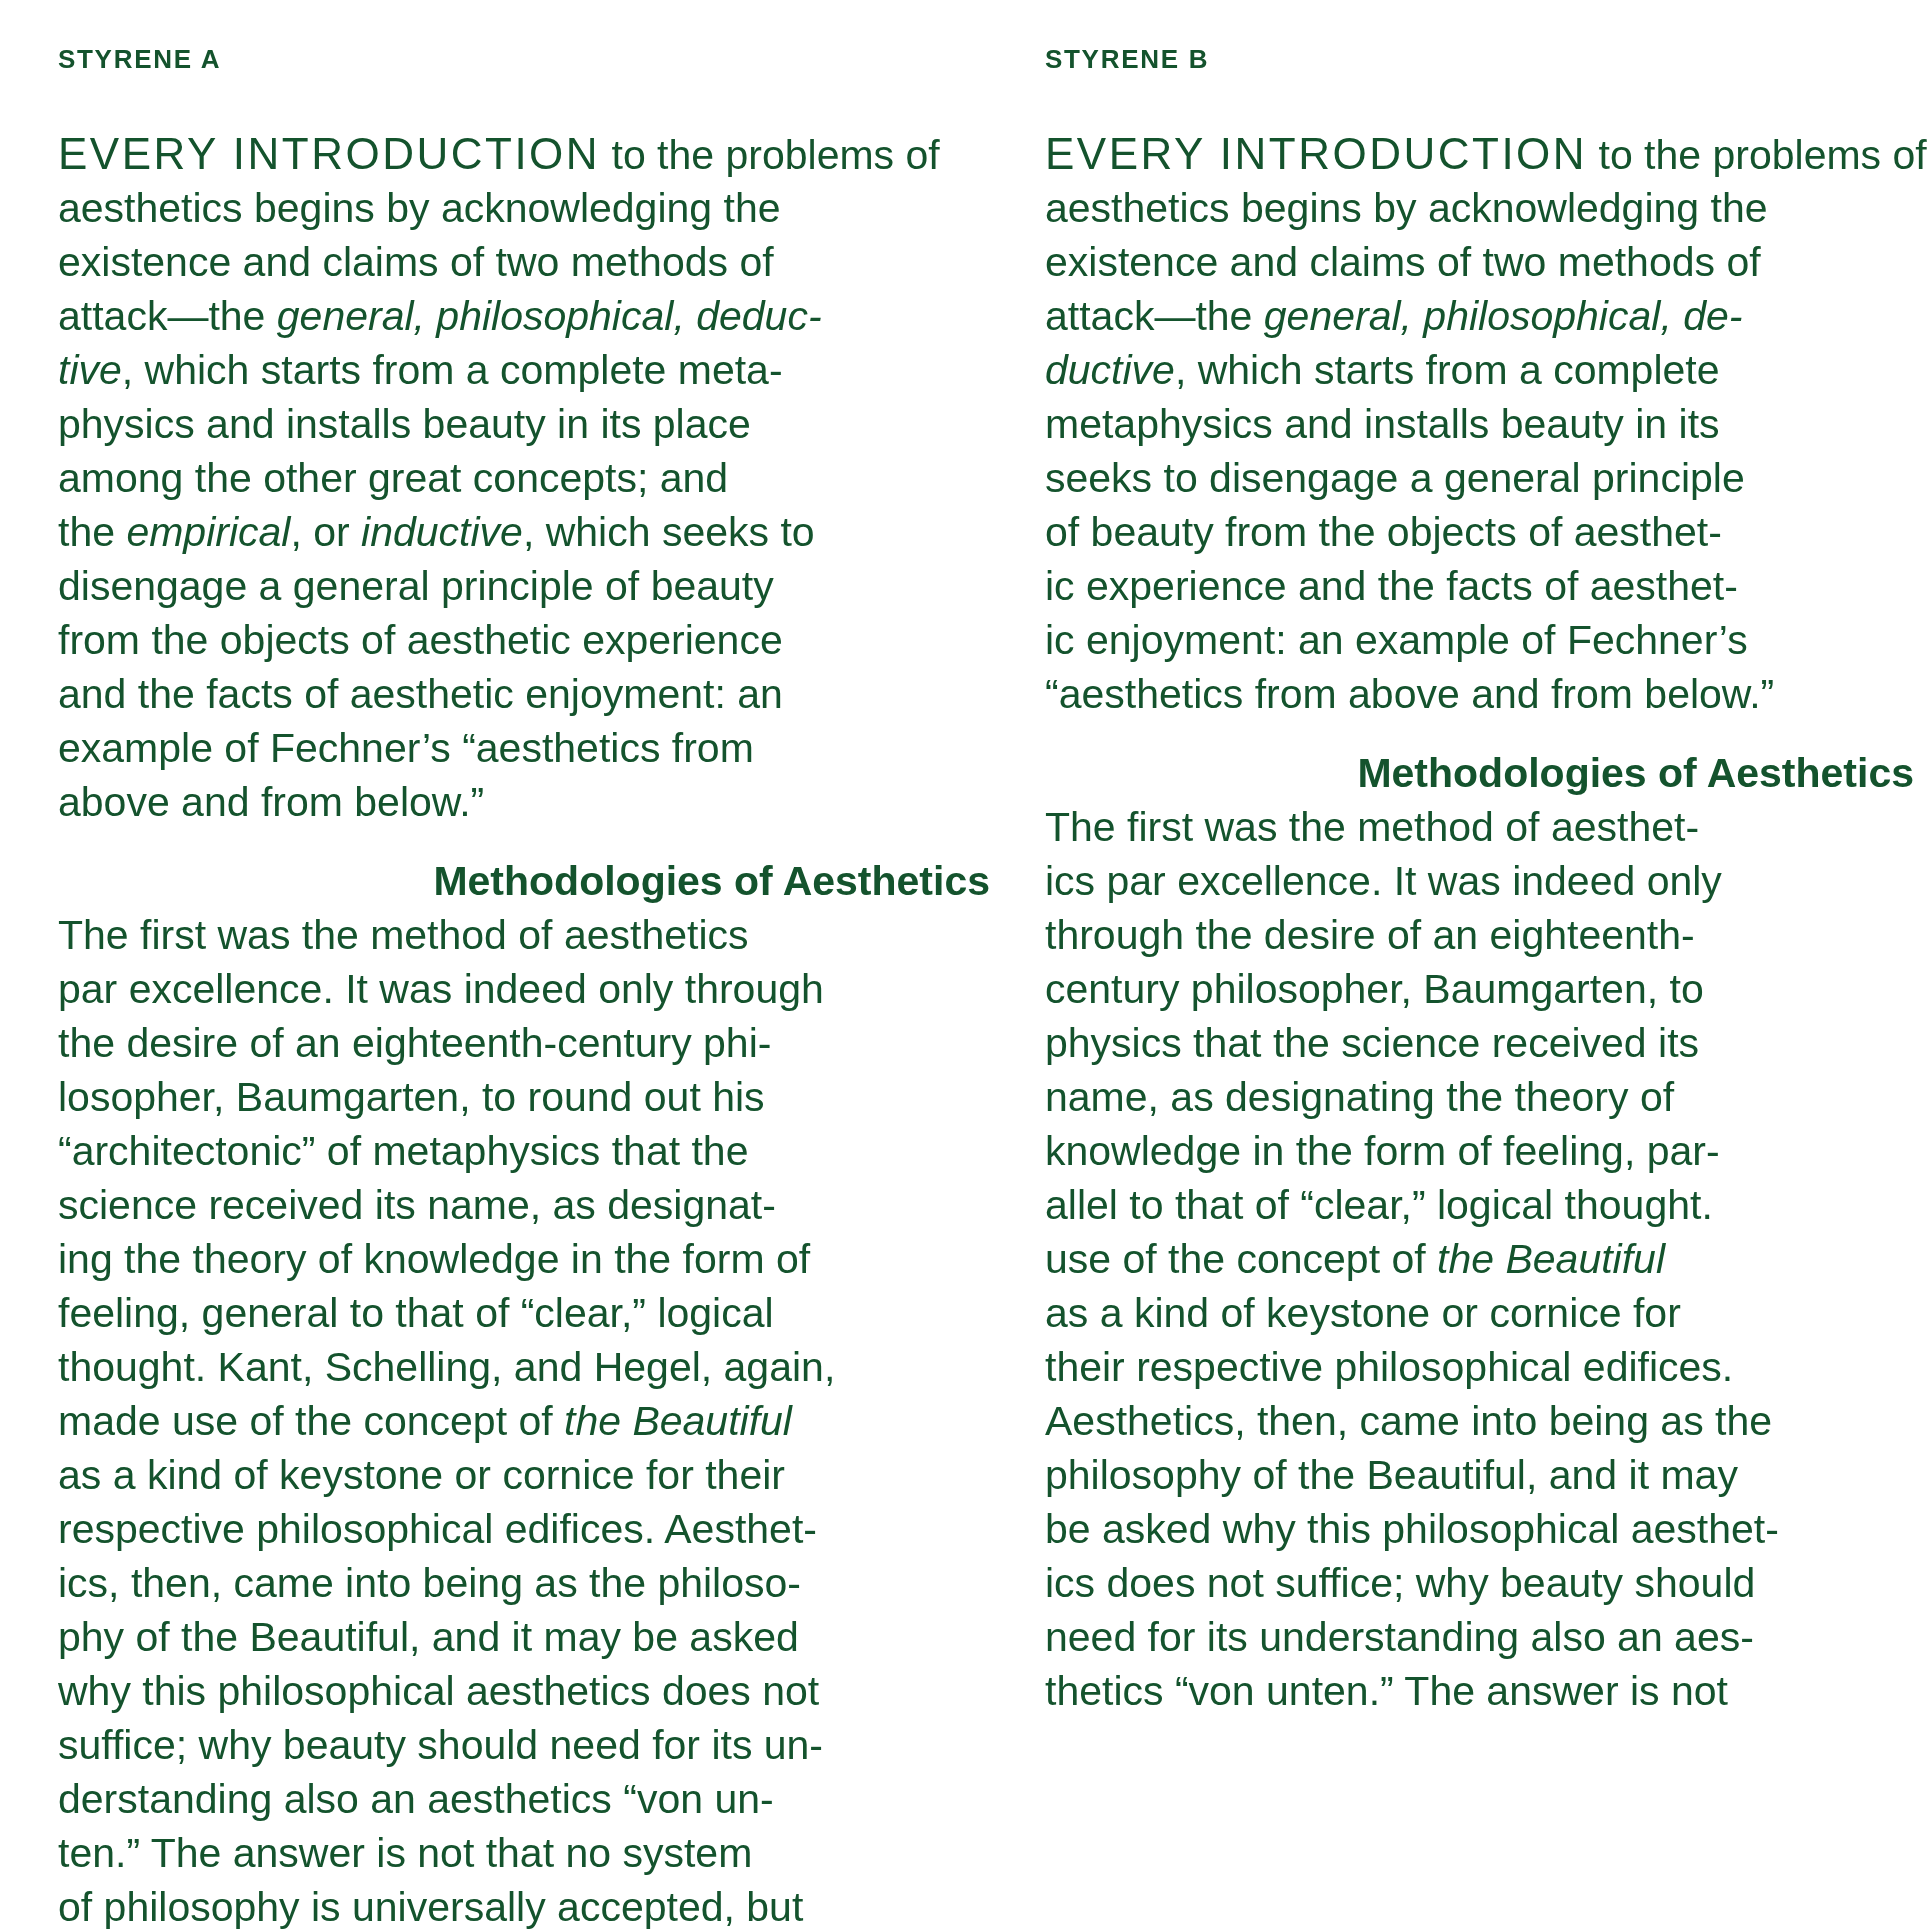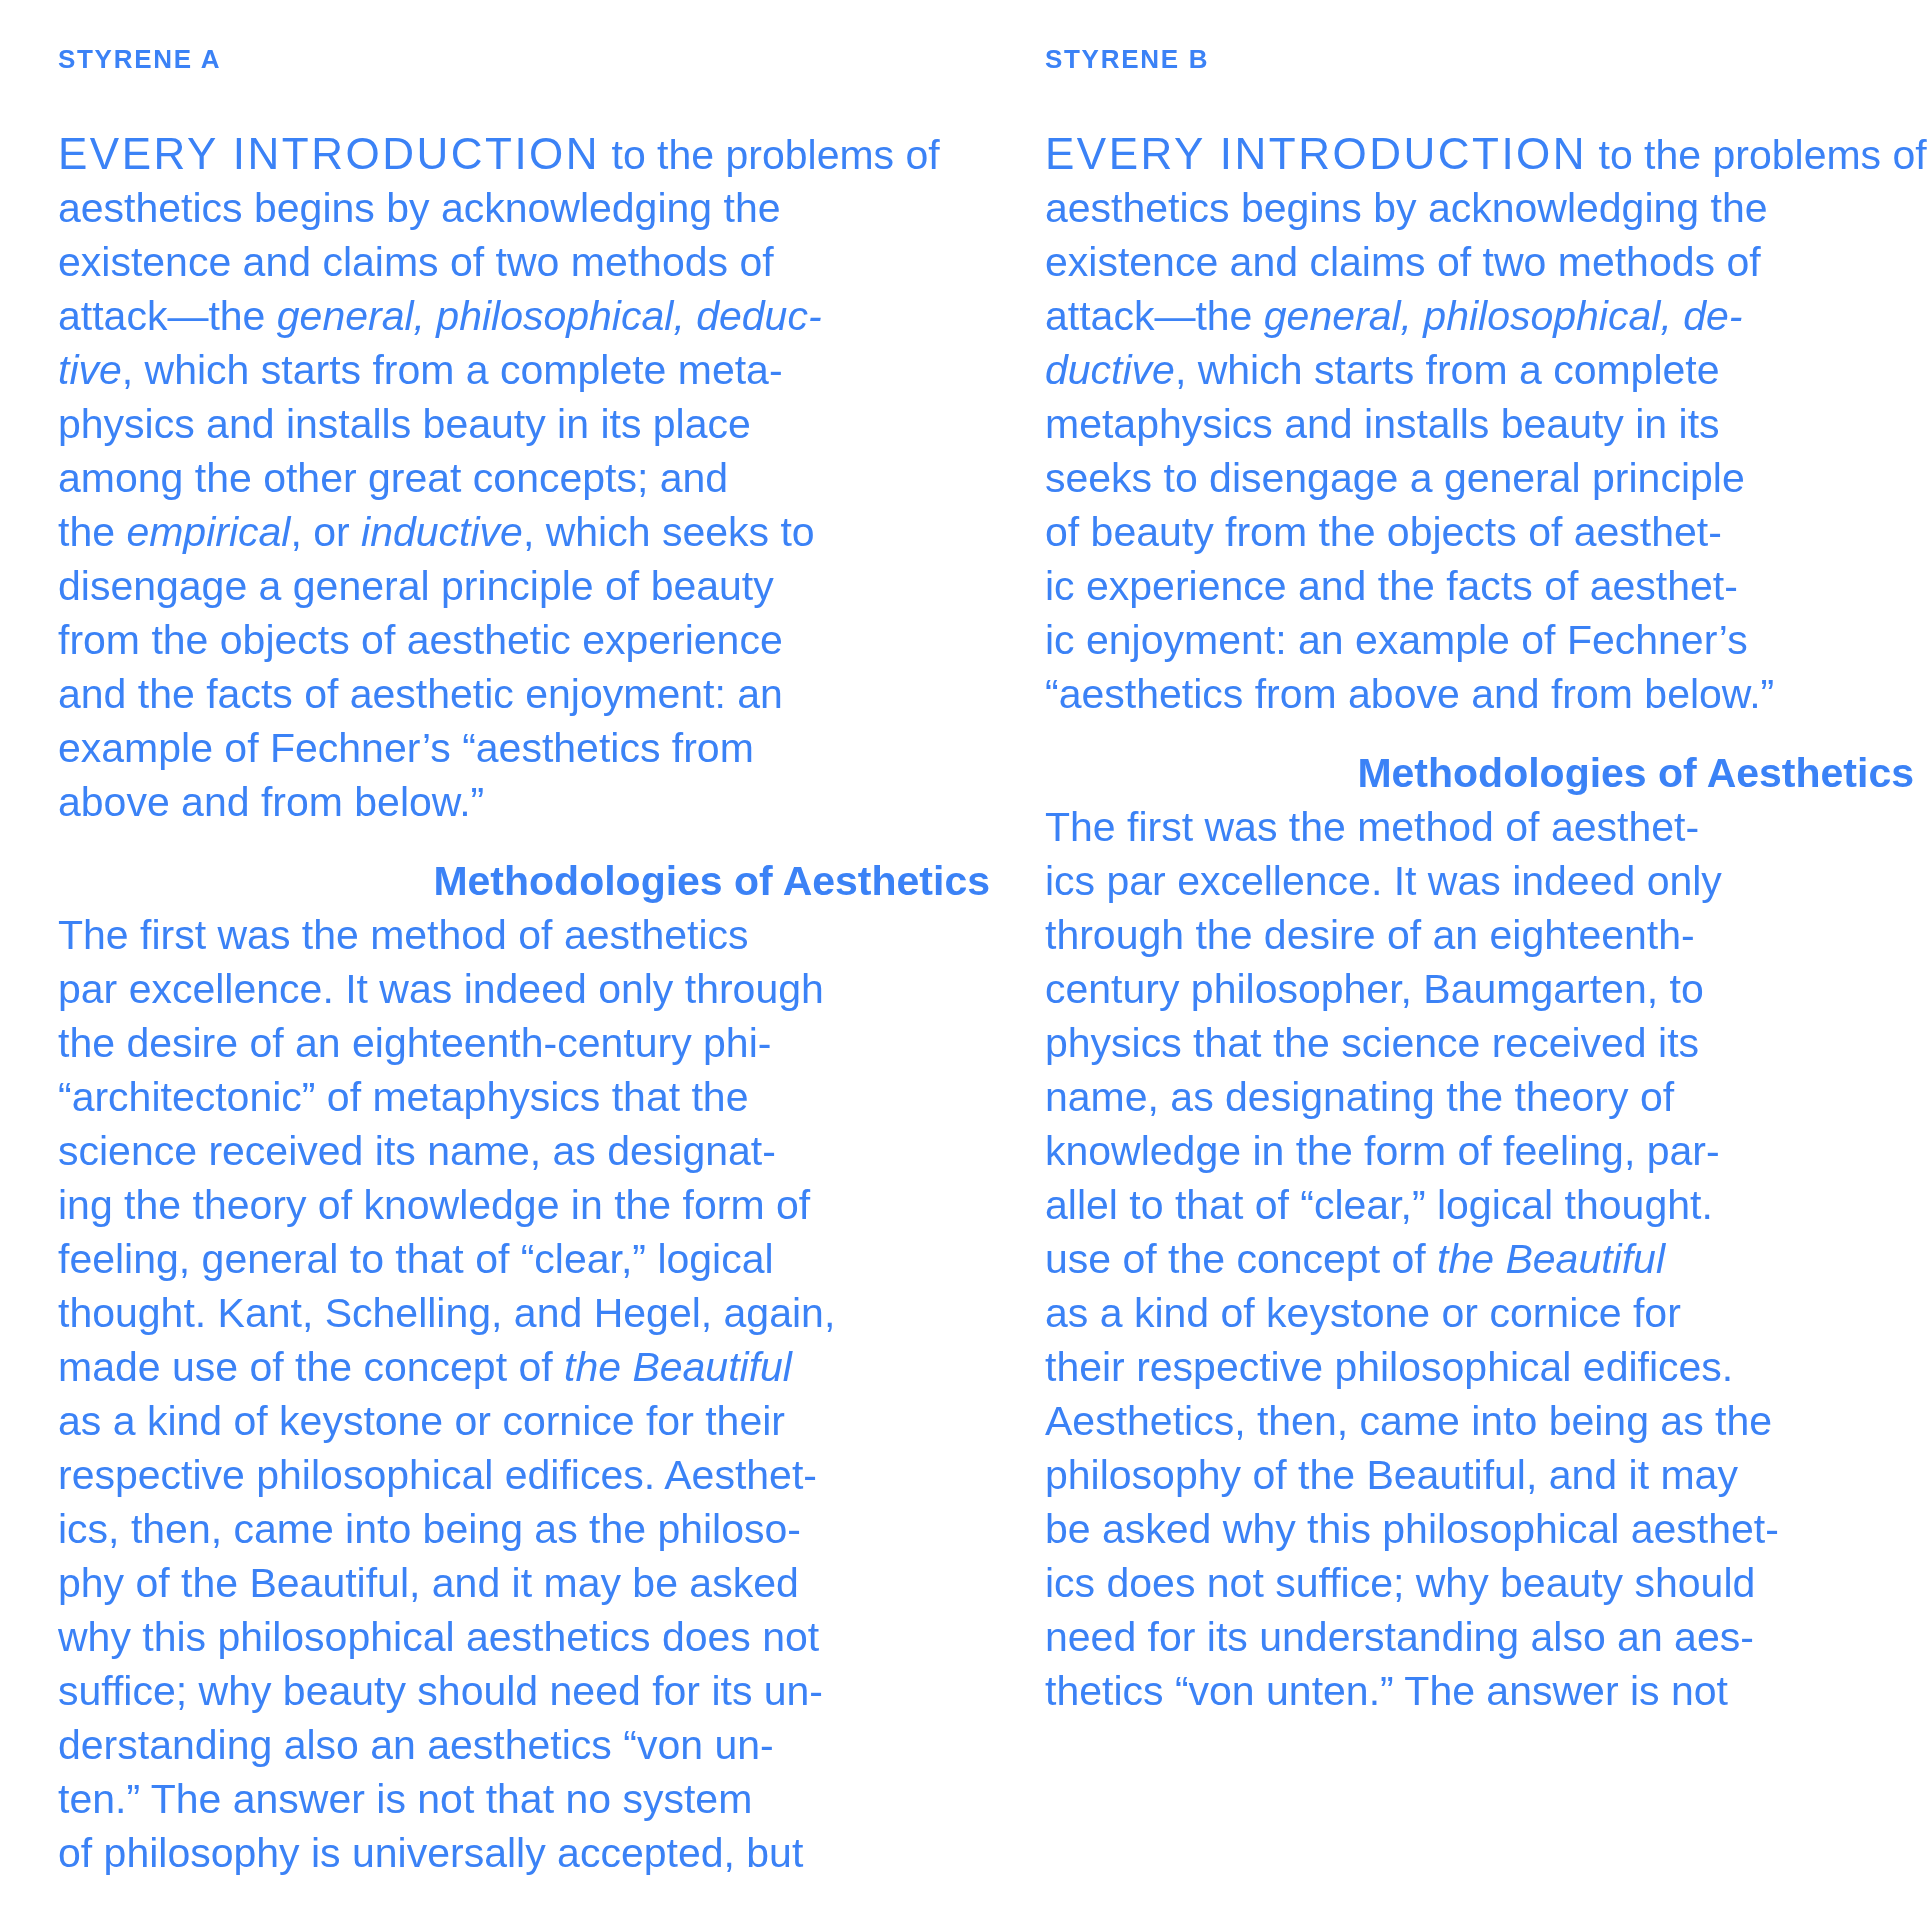--- a/index.html
+++ b/index.html
@@ -3,21 +3,21 @@
 <meta charset="utf-8">
 <style>
   html, body { margin: 0; padding: 0; }
   .page {
     position: relative;
     width: 1931px;
     height: 1931px;
     background: #ffffff;
     overflow: hidden;
     font-family: "Liberation Sans", sans-serif;
-    color: #3b82f6;
+    color: #14532d;
   }
   .column { position: absolute; top: 44px; }
   .col-a { left: 58px;  width: 932px; }
   .col-b { left: 1045px; width: 869px; }
   .colheader {
     margin: 0 0 52px 0;
     font-size: 26px;
     line-height: 31px;
     font-weight: bold;
     letter-spacing: 1.7px;
@@ -54,20 +54,21 @@
         <div class="line"><span>from the objects of aesthetic experience</span></div>
         <div class="line"><span>and the facts of aesthetic enjoyment: an</span></div>
         <div class="line"><span>example of Fechner’s “aesthetics from</span></div>
         <div class="line"><span>above and from below.”</span></div>
       </div>
     <h3 class="subhead">Methodologies of Aesthetics</h3>
     <div class="para">
         <div class="line"><span>The first was the method of aesthetics</span></div>
         <div class="line"><span>par excellence. It was indeed only through</span></div>
         <div class="line"><span>the desire of an eighteenth-century phi-</span></div>
+        <div class="line"><span>losopher, Baumgarten, to round out his</span></div>
         <div class="line"><span>“architectonic” of metaphysics that the</span></div>
         <div class="line"><span>science received its name, as designat-</span></div>
         <div class="line"><span>ing the theory of knowledge in the form of</span></div>
         <div class="line"><span>feeling, general to that of “clear,” logical</span></div>
         <div class="line"><span>thought. Kant, Schelling, and Hegel, again,</span></div>
         <div class="line"><span>made use of the concept of </span><span class="i">the Beautiful</span></div>
         <div class="line"><span>as a kind of keystone or cornice for their</span></div>
         <div class="line"><span>respective philosophical edifices. Aesthet-</span></div>
         <div class="line"><span>ics, then, came into being as the philoso-</span></div>
         <div class="line"><span>phy of the Beautiful, and it may be asked</span></div>

